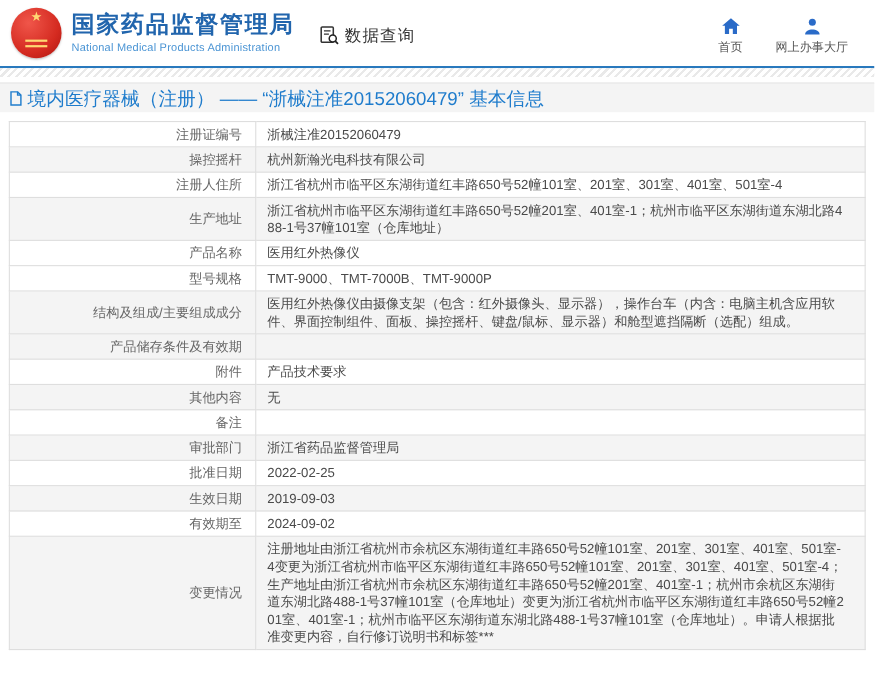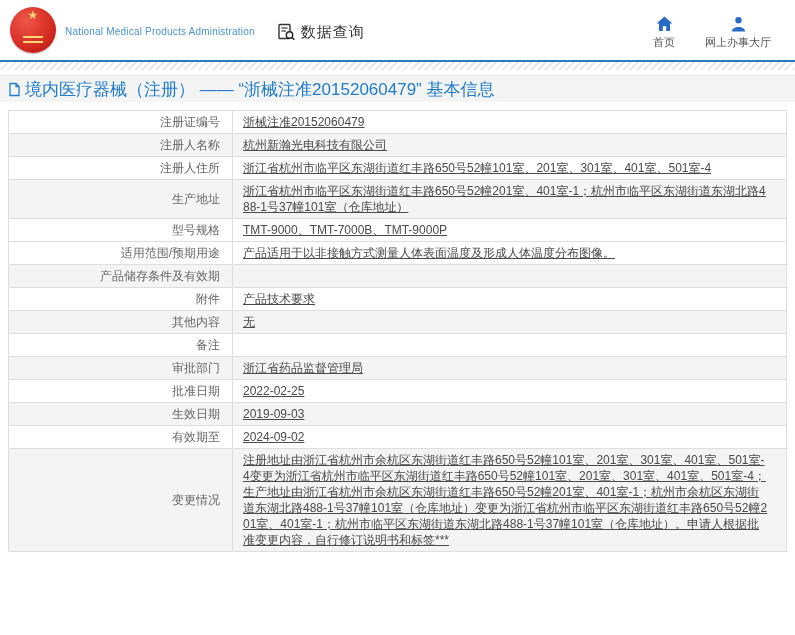--- a/index.html
+++ b/index.html
@@ -40,34 +40,35 @@
   .breadcrumb-bar{margin-top:5px;height:27px;background:#f4f4f4;border-top:1px solid #e6e6e6;
                   display:flex;align-items:center;padding-left:8px;gap:4px;}
   .breadcrumb-bar span{font-size:17px;color:var(--link-blue);cursor:pointer;}
 
   
   table{border-collapse:collapse;width:779px;margin:8px 8px 0;font-size:12px;
         border:1px solid #c9c9c9;table-layout:fixed;}
   td{border:1px solid #dedede;padding:3px 18px;line-height:16px;height:16px;
      vertical-align:middle;word-break:break-all;}
   td.label-cell{width:224px;text-align:right;color:var(--label-text);padding-right:12px;}
-  td.value-cell{color:var(--value-text);padding-left:10px;text-decoration:underline;}
+  td.value-cell{color:var(--value-text);padding-left:10px;}
   tr.alt{background:var(--alt-row-gray);}
 </style>
 </head>
 <body>
 
 <div class="page">
 
   <header>
     <div class="emblem">
       <div class="star">★</div>
       <div class="gate"></div>
     </div>
     <div class="titles">
+      <div class="title-cn">国家药品监督管理局</div>
       <div class="title-en">National Medical Products Administration</div>
     </div>
     <div class="dataquery">
       <svg width="19" height="19" viewBox="0 0 19 19">
         <rect x="2" y="1.5" width="11" height="14" rx="1" fill="none" stroke="#333" stroke-width="1.4"></rect>
         <line x1="4.5" y1="5" x2="10.5" y2="5" stroke="#333" stroke-width="1.2"></line>
         <line x1="4.5" y1="8" x2="9" y2="8" stroke="#333" stroke-width="1.2"></line>
         <circle cx="12.5" cy="12" r="3.2" fill="#fff" stroke="#222" stroke-width="1.4"></circle>
         <line x1="14.8" y1="14.3" x2="17.3" y2="16.8" stroke="#222" stroke-width="1.6"></line>
       </svg>
@@ -101,38 +102,42 @@
     <span>境内医疗器械（注册） ——  “浙械注准20152060479” 基本信息</span>
   </div>
 
   <table>
     <tbody id="rows">
         <tr>
           <td class="label-cell">注册证编号</td>
           <td class="value-cell">浙械注准20152060479</td>
         </tr>
         <tr class="alt">
-          <td class="label-cell">注册人名称</td>
+          <td class="label-cell">操控摇杆</td>
           <td class="value-cell">杭州新瀚光电科技有限公司</td>
         </tr>
         <tr>
           <td class="label-cell">注册人住所</td>
           <td class="value-cell">浙江省杭州市临平区东湖街道红丰路650号52幢101室、201室、301室、401室、501室-4</td>
         </tr>
         <tr class="alt">
           <td class="label-cell">生产地址</td>
           <td class="value-cell">浙江省杭州市临平区东湖街道红丰路650号52幢201室、401室-1；杭州市临平区东湖街道东湖北路488-1号37幢101室（仓库地址）</td>
         </tr>
         <tr>
+          <td class="label-cell">产品名称</td>
+          <td class="value-cell">医用红外热像仪</td>
+        </tr>
+        <tr>
           <td class="label-cell">型号规格</td>
           <td class="value-cell">TMT-9000、TMT-7000B、TMT-9000P</td>
         </tr>
-        <tr>
-          <td class="label-cell">适用范围/预期用途</td>
-          <td class="value-cell">产品适用于以非接触方式测量人体表面温度及形成人体温度分布图像。</td>
+        <tr class="alt">
+          <td class="label-cell">结构及组成/主要组成成分</td>
+          <td class="value-cell">医用红外热像仪由摄像支架（包含：红外摄像头、显示器），操作台车（内含：电脑主机含应用软件、界面控制组件、面板、操控摇杆、键盘/鼠标、显示器）和舱型遮挡隔断（选配）组成。</td>
         </tr>
         <tr class="alt">
           <td class="label-cell">产品储存条件及有效期</td>
           <td class="value-cell"></td>
         </tr>
         <tr>
           <td class="label-cell">附件</td>
           <td class="value-cell">产品技术要求</td>
         </tr>
         <tr class="alt">

